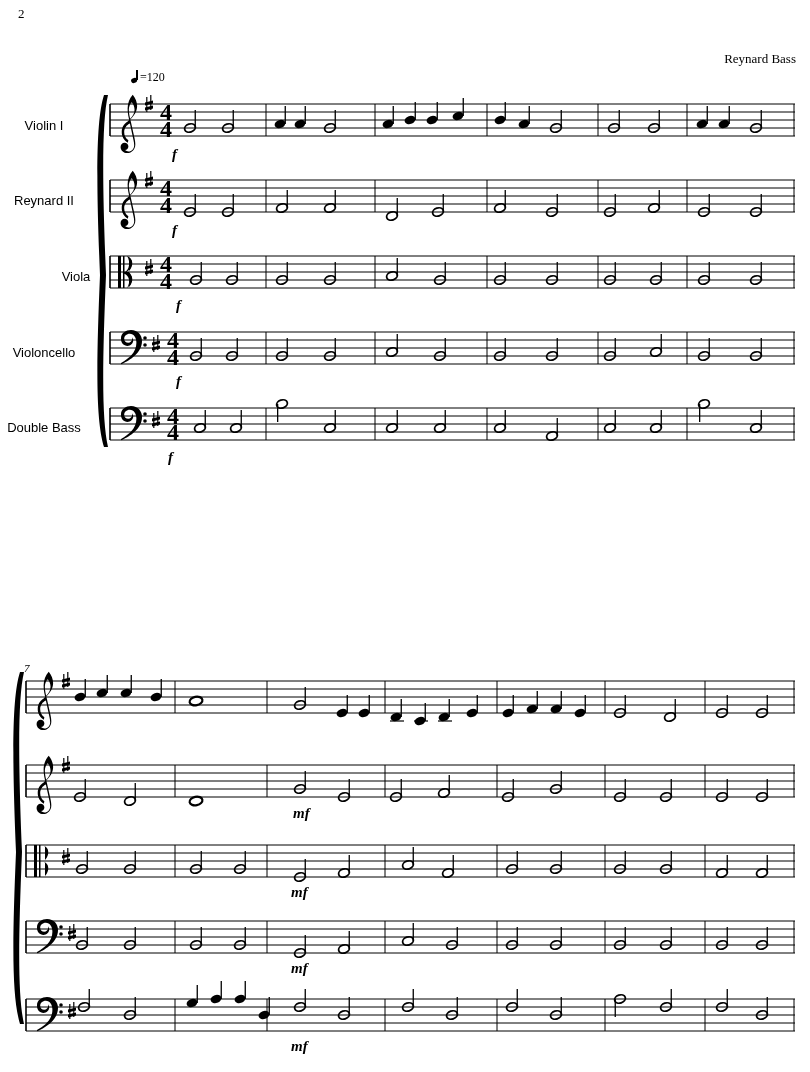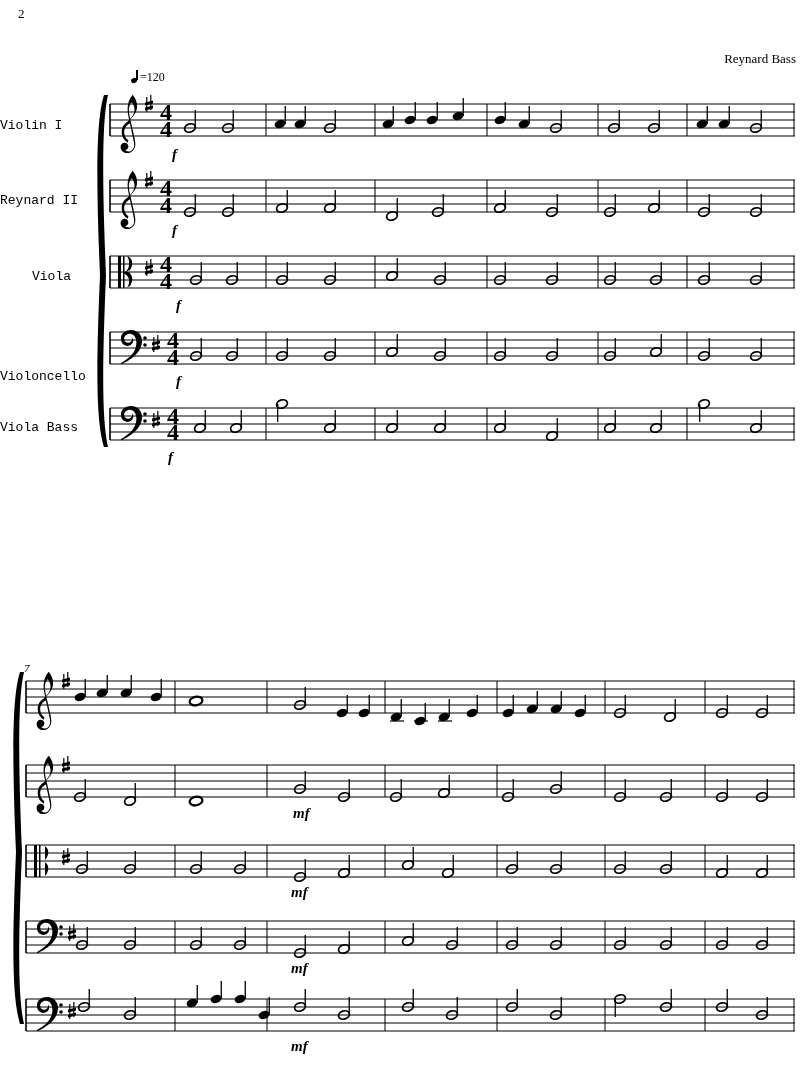--- a/index.html
+++ b/index.html
@@ -71,22 +71,22 @@
   .tempo .notehead-q::after {
     content: "";
     position: absolute;
     left: 5.4px; top: -1px;
     width: 1.2px; height: 10px;
     background: #000;
   }
   .sys-label {
     position: absolute;
     font-size: 13px;
-    font-family: Liberation Mono, monospace;
-    text-align: left;
+    font-family: Liberation Sans, sans-serif;
+    text-align: center;
     white-space: nowrap;
   }
   .measure-number {
     position: absolute;
     font-size: 11px;
     font-style: italic;
     font-family: "Liberation Serif", serif;
   }
   .dyn {
     position: absolute;
@@ -112,22 +112,22 @@
   <div class="page-number">2</div>
   <div class="composer">Reynard Bass</div>
 
   <div class="tempo">
     <span class="notehead-q"></span><span>=120</span>
   </div>
 
   <div class="sys-label" style="left:0px; top:118px; width:88px;">Violin I</div>
   <div class="sys-label" style="left:0px; top:193px; width:88px;">Reynard II</div>
   <div class="sys-label" style="left:0px; top:269px; width:88px;margin-left:32px;">Viola</div>
-  <div class="sys-label" style="left:0px; top:345px; width:88px;margin-top:24px;">Violoncello</div>
-  <div class="sys-label" style="left:0px; top:420px; width:88px;">Viola Bass</div>
+  <div class="sys-label" style="left:0px; top:345px; width:88px;">Violoncello</div>
+  <div class="sys-label" style="left:0px; top:420px; width:88px;">Double Bass</div>
 
   <div class="dyn" style="left:172px; top:146px;">f</div>
   <div class="dyn" style="left:172px; top:222px;">f</div>
   <div class="dyn" style="left:176px; top:297px;">f</div>
   <div class="dyn" style="left:176px; top:373px;">f</div>
   <div class="dyn" style="left:168px; top:449px;">f</div>
 
   <div class="measure-number" style="left:24px; top:662px;">7</div>
 
   <div class="dyn" style="left:293px; top:805px;">mf</div>

